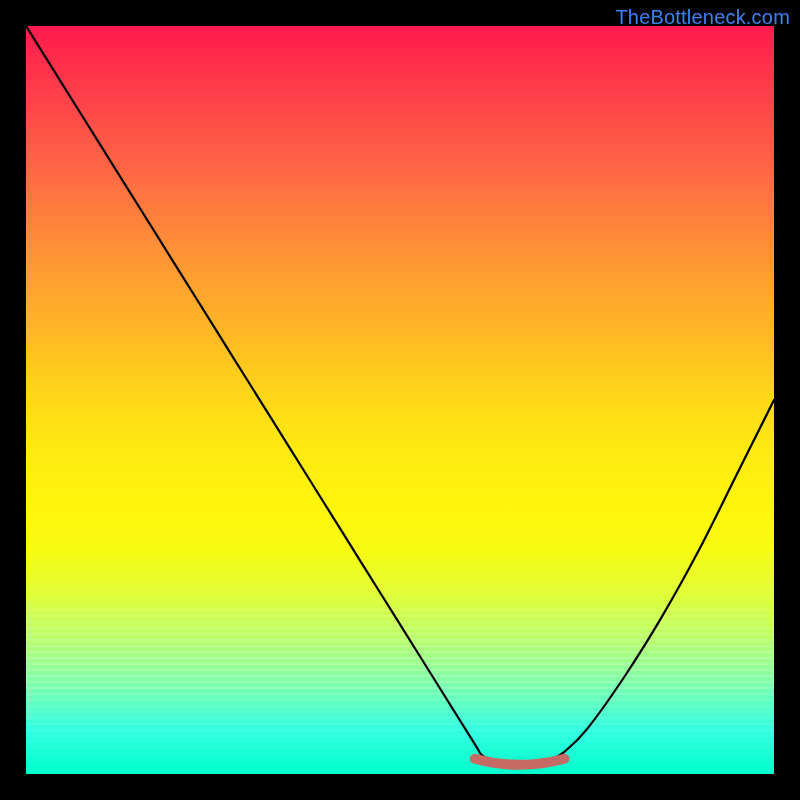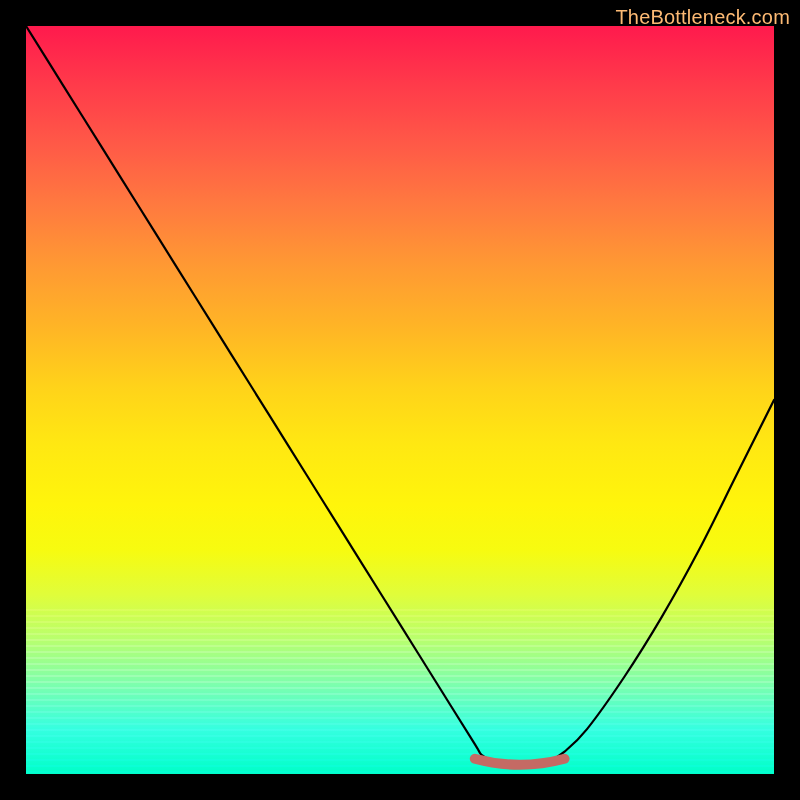--- a/index.html
+++ b/index.html
@@ -49,21 +49,21 @@
     );
     mix-blend-mode: overlay;
     pointer-events: none;
   }
   .watermark {
     position: absolute;
     top: 6px;
     right: 10px;
     font-family: Arial, Helvetica, sans-serif;
     font-size: 20px;
-    color: #fdba74;
+    color: #3b82f6;
     letter-spacing: 0.2px;
     user-select: none;
   }
   svg.curve {
     position: absolute;
     left: 0; top: 0;
     width: 100%; height: 100%;
     pointer-events: none;
   }
 </style>

